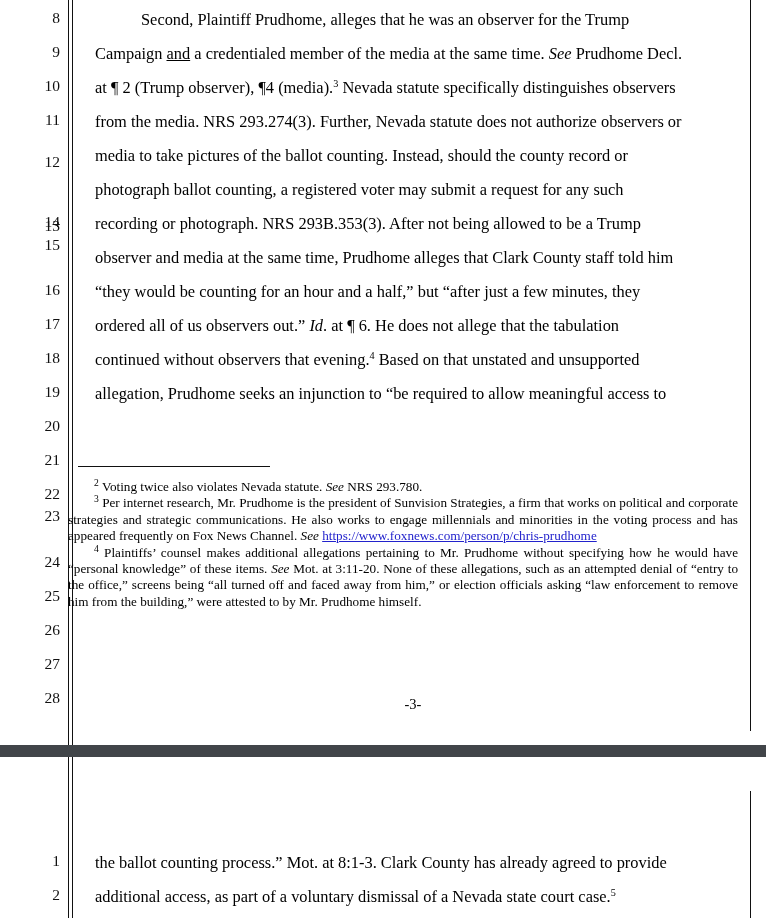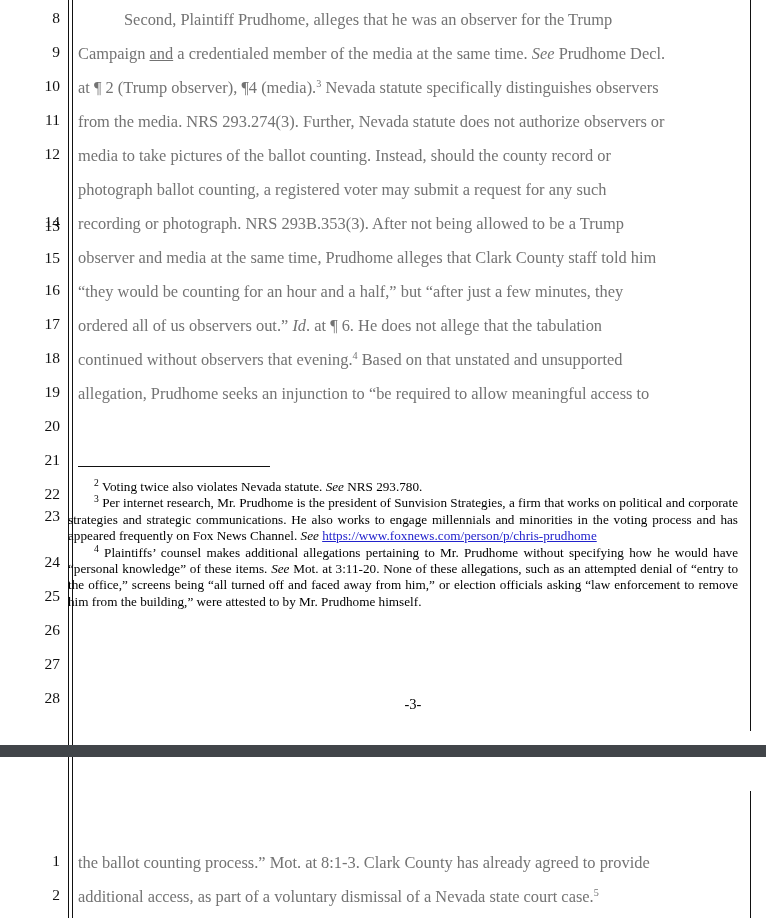--- a/index.html
+++ b/index.html
@@ -71,27 +71,27 @@
   .linenum {
     position: absolute;
     right: 0;
     width: 60px;
     text-align: right;
   }
 
   
   .bodytext {
     position: absolute;
-    left: 78px;
+    left: 95px;
     width: 670px;
     text-align: justify;
     text-justify: inter-word;
     font-size: 16.4px;
     line-height: 34px;
-    color: #737373;
+    color: #000000;
   }
   .bodytext p {
     margin: 0;
     text-align: justify;
   }
   .indent { display: inline-block; width: 46px; }
 
   
   .fn-rule {
     position: absolute;
@@ -177,24 +177,24 @@
 
     <div class="rule-left-outer"></div>
     <div class="rule-left-inner"></div>
     <div class="rule-right"></div>
 
     <div class="linenums" id="linenums-top">
         <div class="linenum" style="top: 10px;">8</div>
         <div class="linenum" style="top: 44px;">9</div>
         <div class="linenum" style="top: 78px;">10</div>
         <div class="linenum" style="top: 112px;">11</div>
-        <div class="linenum" style="top: 146px;">12</div>
+        <div class="linenum" style="top: 154px;">12</div>
         <div class="linenum" style="top: 180px; margin-top: 38px;">13</div>
         <div class="linenum" style="top: 214px;">14</div>
-        <div class="linenum" style="top: 250px;">15</div>
+        <div class="linenum" style="top: 237px;">15</div>
         <div class="linenum" style="top: 282px;">16</div>
         <div class="linenum" style="top: 316px;">17</div>
         <div class="linenum" style="top: 350px;">18</div>
         <div class="linenum" style="top: 384px;">19</div>
         <div class="linenum" style="top: 418px;">20</div>
         <div class="linenum" style="top: 452px;">21</div>
         <div class="linenum" style="top: 486px;">22</div>
         <div class="linenum" style="top: 508px;">23</div>
         <div class="linenum" style="top: 554px;">24</div>
         <div class="linenum" style="top: 588px; padding-left: 46px;">25</div>

